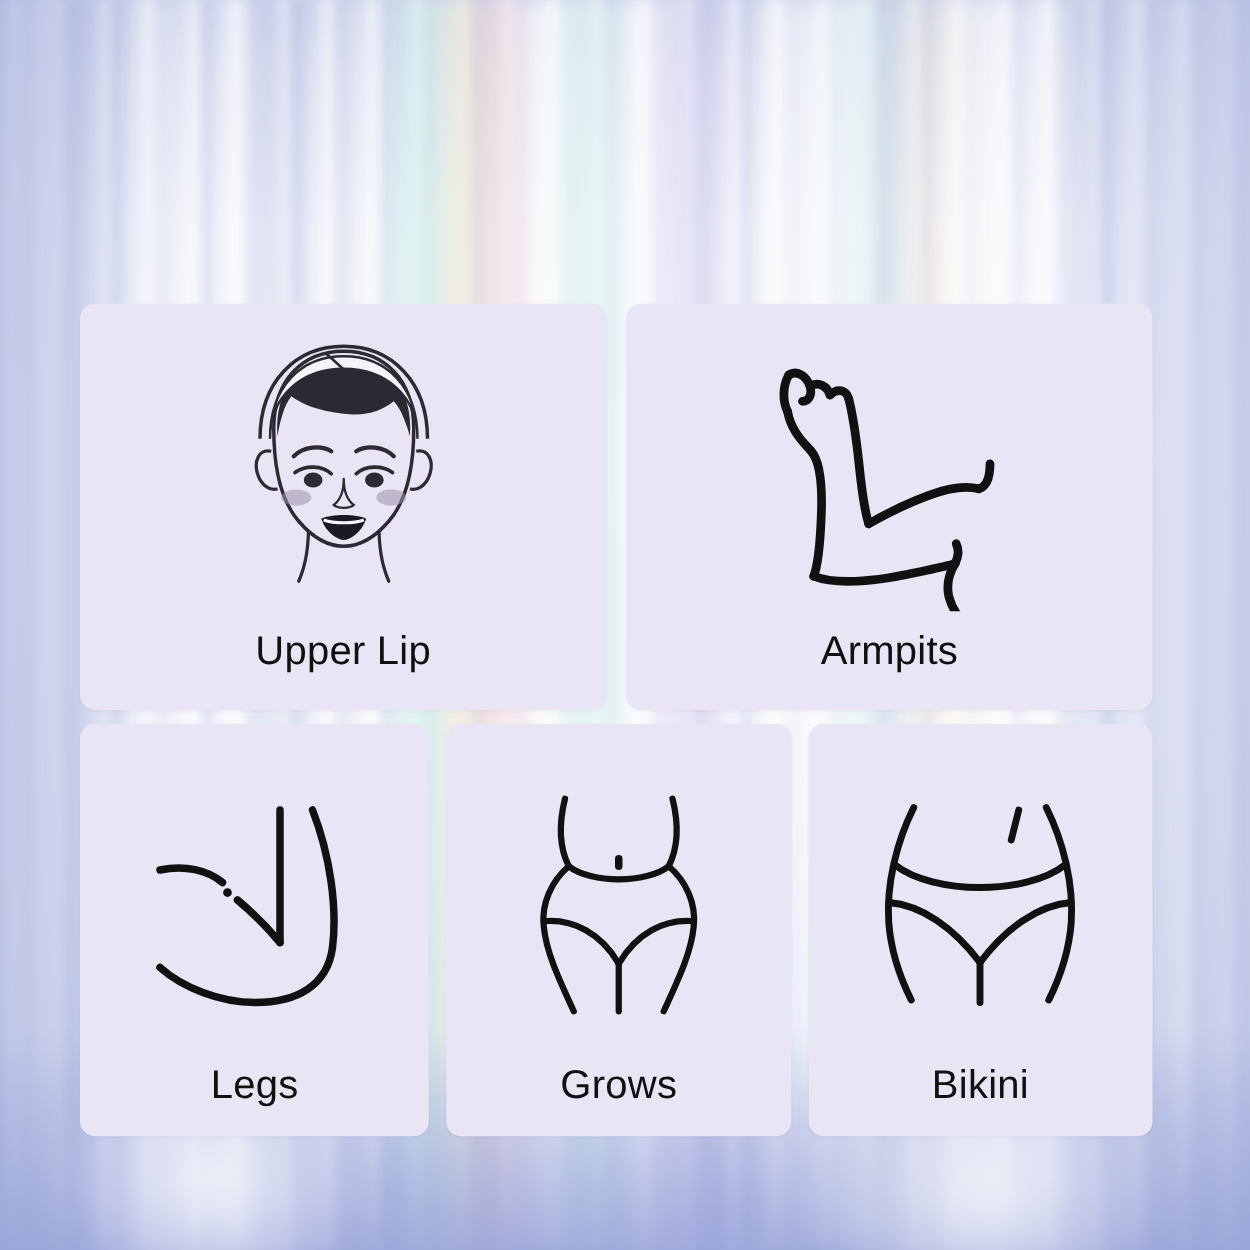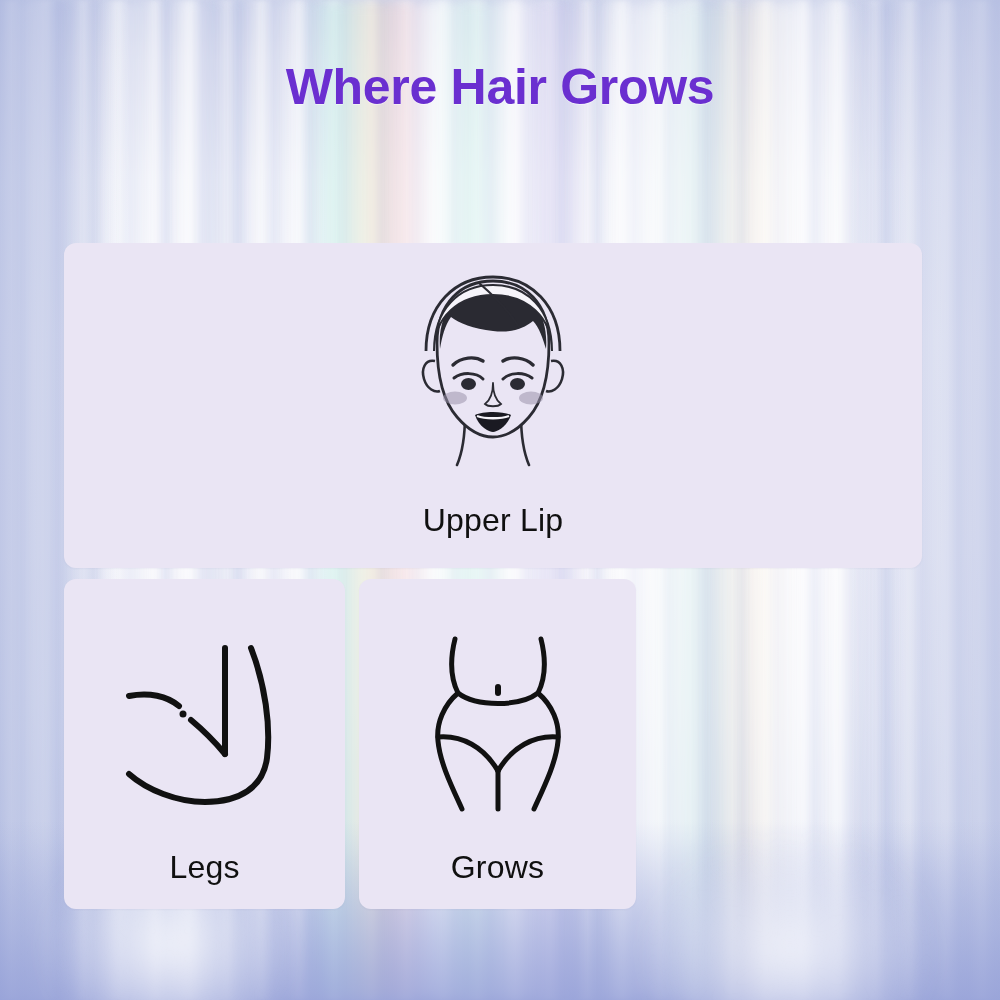--- a/index.html
+++ b/index.html
@@ -213,21 +213,20 @@
   <div class="bg-rainbow"></div>
   <div class="bg-rainbow2"></div>
   <div class="bg-vign-left"></div>
   <div class="bg-vign-right"></div>
   <div class="bg-vign-bottom"></div>
   <div class="bg-glow-bottom-left"></div>
   <div class="bg-glow-bottom-right"></div>
 </div>
 
 <div id="headline">
-  <span class="line">Where Hair Grows</span>
 </div>
 
 <div id="card-grid">
 
   <div class="card-row row-top">
 
     <div class="card card-upper-lip">
       <div class="card-icon">
         <svg width="200" height="228" viewBox="0 0 200 228" fill="none">
 
@@ -264,20 +263,45 @@
 
           <path d="M100 118 C100 130 96 136 92 139 C95 142 105 142 108 139 C104 136 100 130 100 118" stroke="#2b2b33" stroke-width="1.8" fill="none" stroke-linecap="round"></path>
 
           <path d="M82 150 C90 146 110 146 118 150 C114 162 104 167 100 167 C96 167 86 162 82 150 Z" fill="#1a1a22"></path>
           <path d="M84 151 C92 154 108 154 116 151" stroke="#f6f4fa" stroke-width="2.4" fill="none"></path>
         </svg>
       </div>
       <div class="card-label">Upper Lip</div>
     </div>
 
+    <div class="card card-armpits">
+      <div class="card-icon">
+        <svg width="210" height="220" viewBox="0 0 210 220" fill="none" stroke="#111111" stroke-width="7" stroke-linecap="round" stroke-linejoin="round">
+
+          <path d="M24 31 C19 40 19 52 23 60"></path>
+          <path d="M24 31 C30 27 38 31 41 40 C43 47 40 52 35 52"></path>
+          <path d="M41 40 C48 36 55 40 57 47"></path>
+          <path d="M57 47 C63 41 70 43 72 50"></path>
+
+          <path d="M23 60 C26 76 35 84 42 92 C49 100 51 120 50 144
+                   C49 170 47 184 44 192"></path>
+
+          <path d="M72 50 C76 66 78 82 80 100 C82 120 84 138 88 150"></path>
+
+          <path d="M88 150 C104 141 126 130 146 124 C160 120 168 120 176 122"></path>
+          <path d="M176 122 C183 120 185 112 185 102"></path>
+
+          <path d="M44 192 C62 199 94 196 126 189 C140 186 150 184 157 182"></path>
+
+          <path d="M157 182 C152 190 150 198 152 208 C154 216 158 222 161 226"></path>
+          <path d="M157 182 C160 176 160 170 158 166"></path>
+        </svg>
+      </div>
+      <div class="card-label">Armpits</div>
+    </div>
   </div>
 
   <div class="card-row row-bottom">
 
     <div class="card card-arms">
       <div class="card-icon">
         <svg width="180" height="180" viewBox="0 0 180 180" fill="none" stroke="#111111" stroke-width="6" stroke-linecap="round" stroke-linejoin="round">
 
           <path d="M14 62 C34 58 52 62 64 72"></path>
 
@@ -311,14 +335,35 @@
           <path d="M30 106 C54 104 76 116 90 140"></path>
 
           <path d="M150 106 C126 104 104 116 90 140"></path>
 
           <path d="M90 140 L90 178"></path>
         </svg>
       </div>
       <div class="card-label">Grows</div>
     </div>
 
+    <div class="card card-bikini">
+      <div class="card-icon">
+        <svg width="190" height="172" viewBox="0 0 190 172" fill="none" stroke="#111111" stroke-width="5.5" stroke-linecap="round" stroke-linejoin="round">
+
+          <path d="M42 8 C28 36 20 70 22 100 C24 126 32 146 40 162"></path>
+
+          <path d="M148 8 C162 36 170 70 168 100 C166 126 158 146 150 162"></path>
+
+          <path d="M126 10 L120 34"></path>
+
+          <path d="M27 54 C58 78 132 78 163 54"></path>
+
+          <path d="M22 84 C48 86 74 104 95 132"></path>
+
+          <path d="M168 84 C142 86 116 104 95 132"></path>
+
+          <path d="M95 132 L95 164"></path>
+        </svg>
+      </div>
+      <div class="card-label">Bikini</div>
+    </div>
   </div>
 </div>
 
 </body></html>

